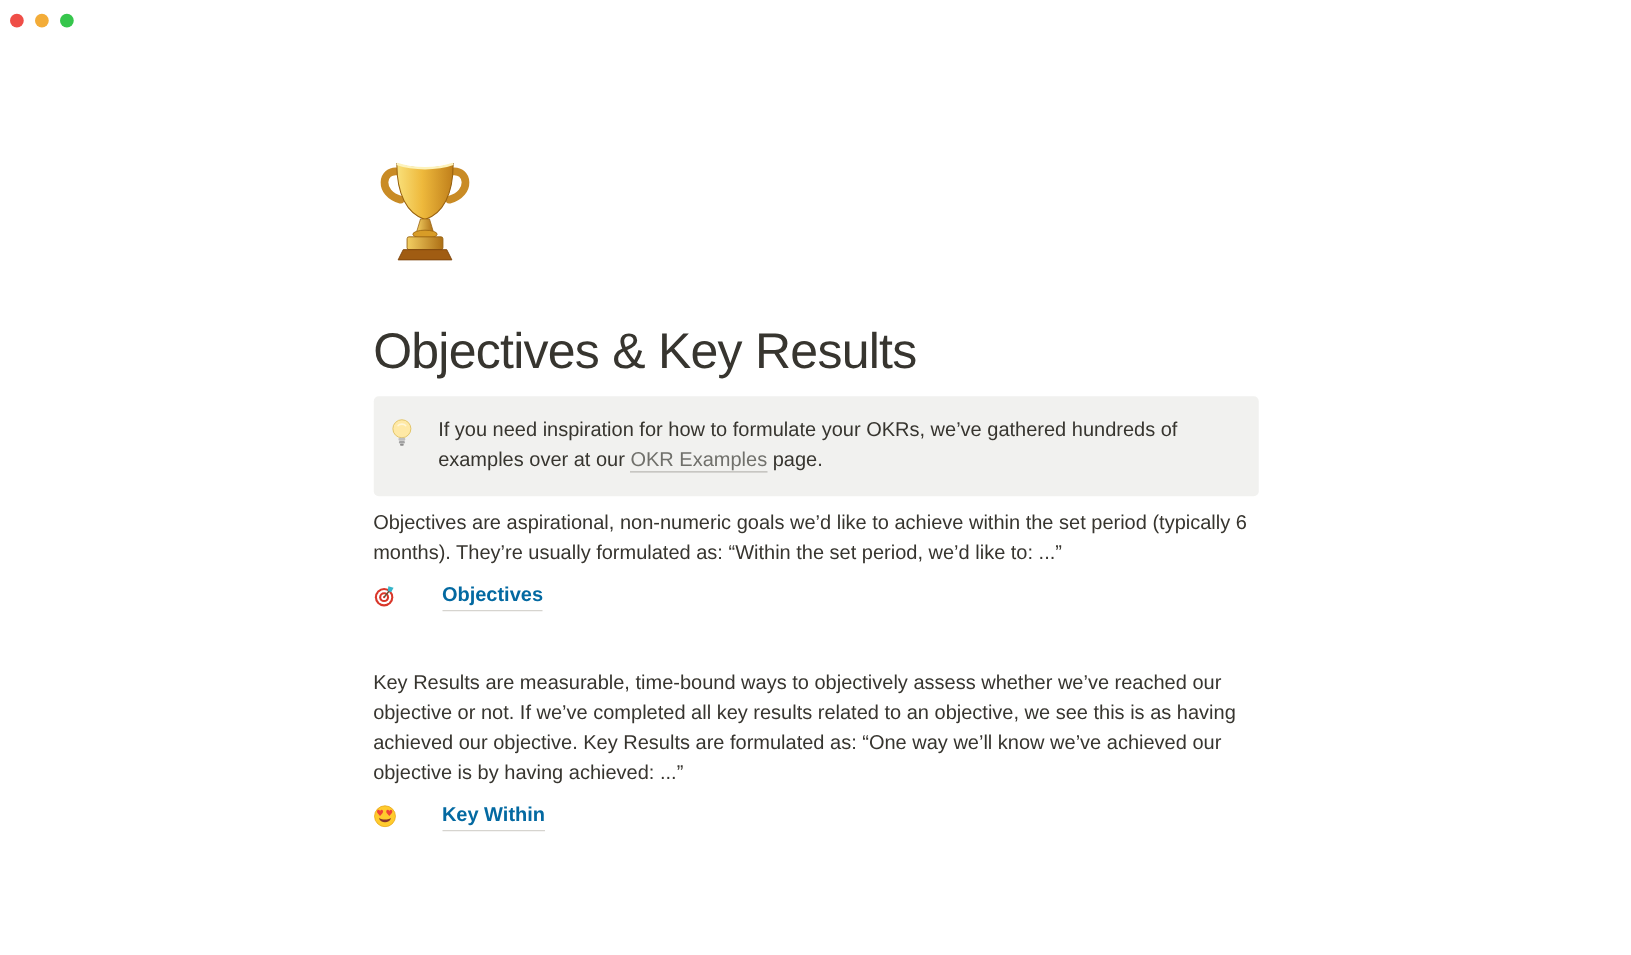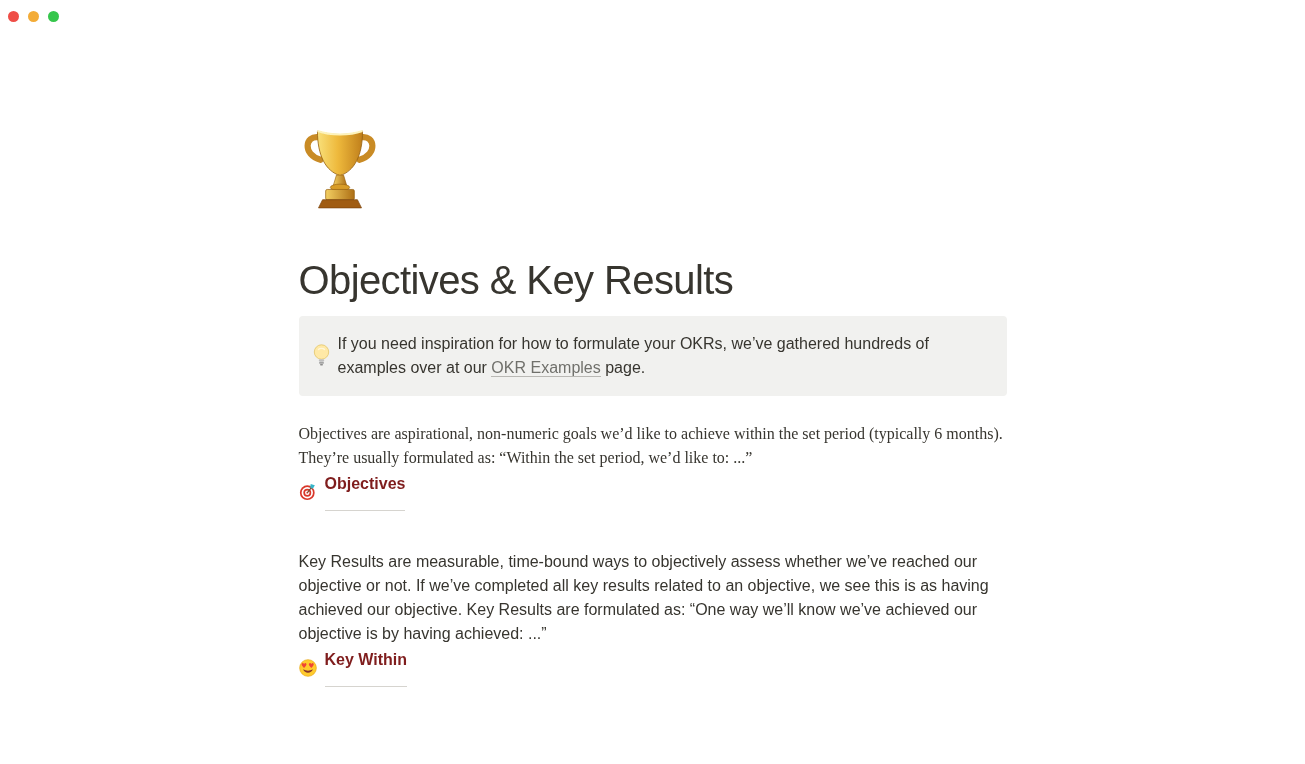--- a/index.html
+++ b/index.html
@@ -28,55 +28,56 @@
     letter-spacing: -0.6px;
     color: #37352f;
   }
 
   .callout {
     margin-top: 12px;
     background: #f1f1ef;
     border-radius: 4px;
     padding: 16px 16px 16px 14px;
     display: flex;
-    align-items: center;
-    gap: 8px;
+    align-items: flex-start;
+    gap: 21px;
   }
   .callout-icon { flex: 0 0 auto; margin-top: 2px; }
   .callout-text { font-size: 16px; line-height: 24px; color: #37352f; }
 
   .inline-link {
     color: #70706b;
     text-decoration: none;
     border-bottom: 1px solid #b9b8b4;
     cursor: pointer;
   }
 
   .para { font-size: 16px; line-height: 24px; color: #37352f; }
-  .para-1 { margin-top: 26px; font-family: Liberation Serif, serif; }
+  .para-1 { margin-top: 10px; }
   .para-2 { margin-top: 46px; }
   .para-3 { margin-top: 38px; }
 
   .page-link-row {
     margin-top: 10px;
     height: 24px;
     display: flex;
     align-items: center;
     gap: 8px;
     cursor: pointer;
     width: fit-content;
   }
   .page-link-row .row-icon { display: flex; align-items: center; }
   .page-link-label {
     font-size: 16px;
     line-height: 21px;
     font-weight: 600;
-    color: #7f1d1d;
+    color: #0369a1;
     border-bottom: 1px solid #d6d4cf;
-    padding-bottom: 16px;
+    padding-bottom: 1px;
+    margin-left: 29px;
   }
 </style>
 </head>
 <body>
 
 <div class="titlebar">
   <div class="traffic-lights">
     <button class="traffic-light tl-close"></button>
     <button class="traffic-light tl-min"></button>
     <button class="traffic-light tl-zoom"></button>

